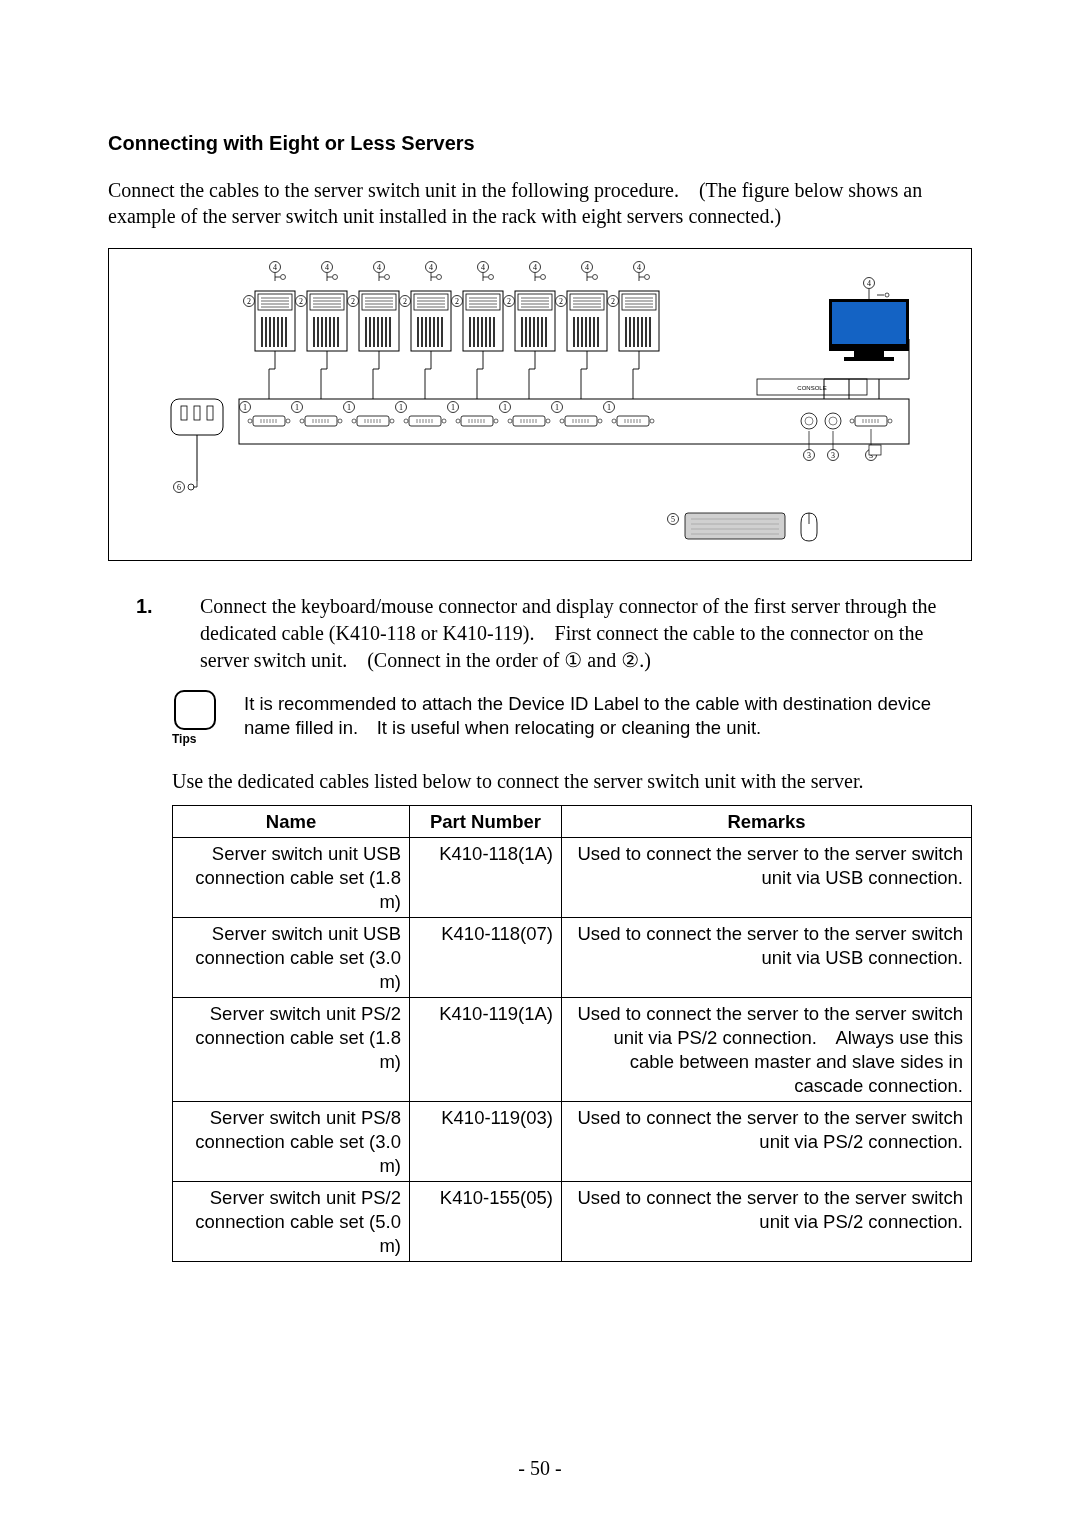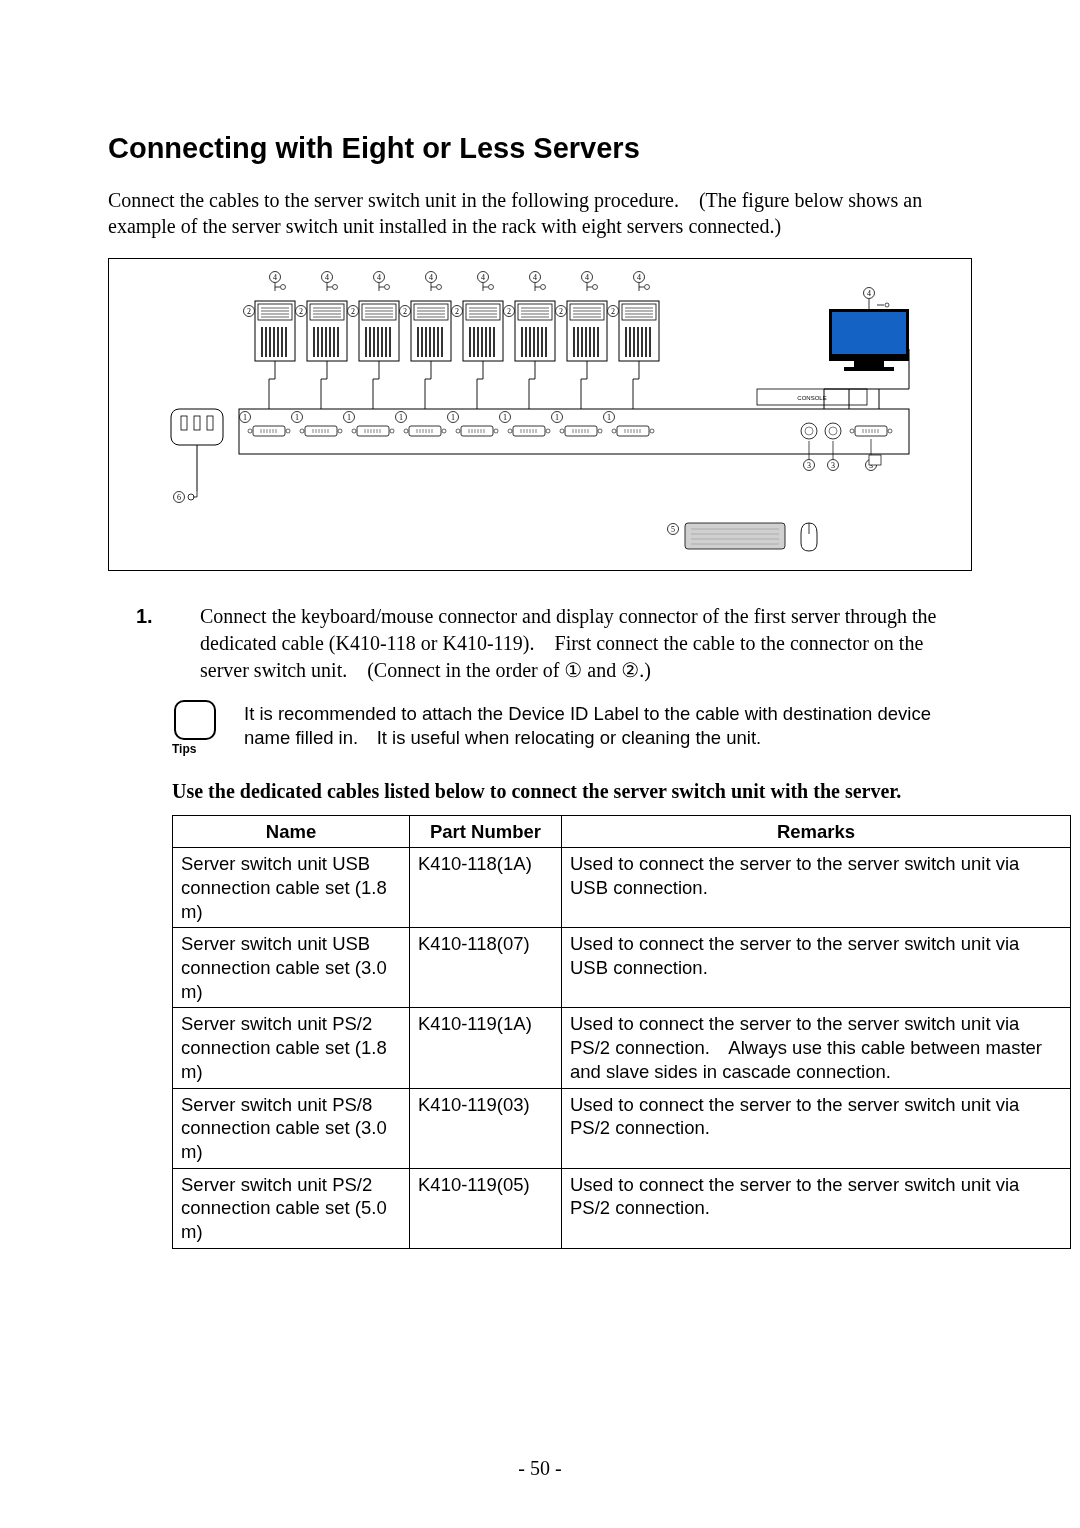--- a/index.html
+++ b/index.html
@@ -14,21 +14,21 @@
   }
   .page {
     position: absolute;
     left: 108px;
     top: 132px;
     width: 864px;
   }
   h2.title {
     font-family: Arial, Helvetica, sans-serif;
     font-weight: bold;
-    font-size: 29px;
+    font-size: 20px;
     margin: 0 0 22px 0;
   }
   p.intro {
     font-size: 20px;
     line-height: 1.32;
     margin: 0 0 18px 0;
   }
   .figure-frame {
     border: 1px solid #000;
     width: 862px;
@@ -81,34 +81,33 @@
   .tips-text {
     font-family: Arial, Helvetica, sans-serif;
     font-size: 18.5px;
     line-height: 1.3;
     flex: 1;
     padding-top: 2px;
   }
   .lead {
     font-size: 20px;
     margin: 22px 0 12px 64px;
-    font-weight: bold;
   }
   table.cables {
     border-collapse: collapse;
     margin-left: 64px;
-    width: 899px;
+    width: 800px;
     font-family: Arial, Helvetica, sans-serif;
     font-size: 18.5px;
   }
   table.cables th, table.cables td {
     border: 1px solid #000;
     padding: 4px 8px 4px 8px;
     vertical-align: top;
-    text-align: left;
+    text-align: right;
     line-height: 1.28;
   }
   table.cables th {
     font-weight: bold;
     text-align: center;
   }
   table.cables th:nth-child(1){ width: 220px; }
   table.cables th:nth-child(2){ width: 135px; }
   .page-num {
     position: absolute;
@@ -477,20 +476,20 @@
           <td>K410-119(1A)</td>
           <td>Used to connect the server to the server switch unit via PS/2 connection. Always use this cable between master and slave sides in cascade connection.</td>
         </tr>
         <tr>
           <td>Server switch unit PS/8 connection cable set (3.0 m)</td>
           <td>K410-119(03)</td>
           <td>Used to connect the server to the server switch unit via PS/2 connection.</td>
         </tr>
         <tr>
           <td>Server switch unit PS/2 connection cable set (5.0 m)</td>
-          <td>K410-119(05)</td>
+          <td>K410-155(05)</td>
           <td>Used to connect the server to the server switch unit via PS/2 connection.</td>
         </tr>
       </tbody>
   </table>
 </div>
 
 <div class="page-num">- 50 -</div>
 
 </body></html>

